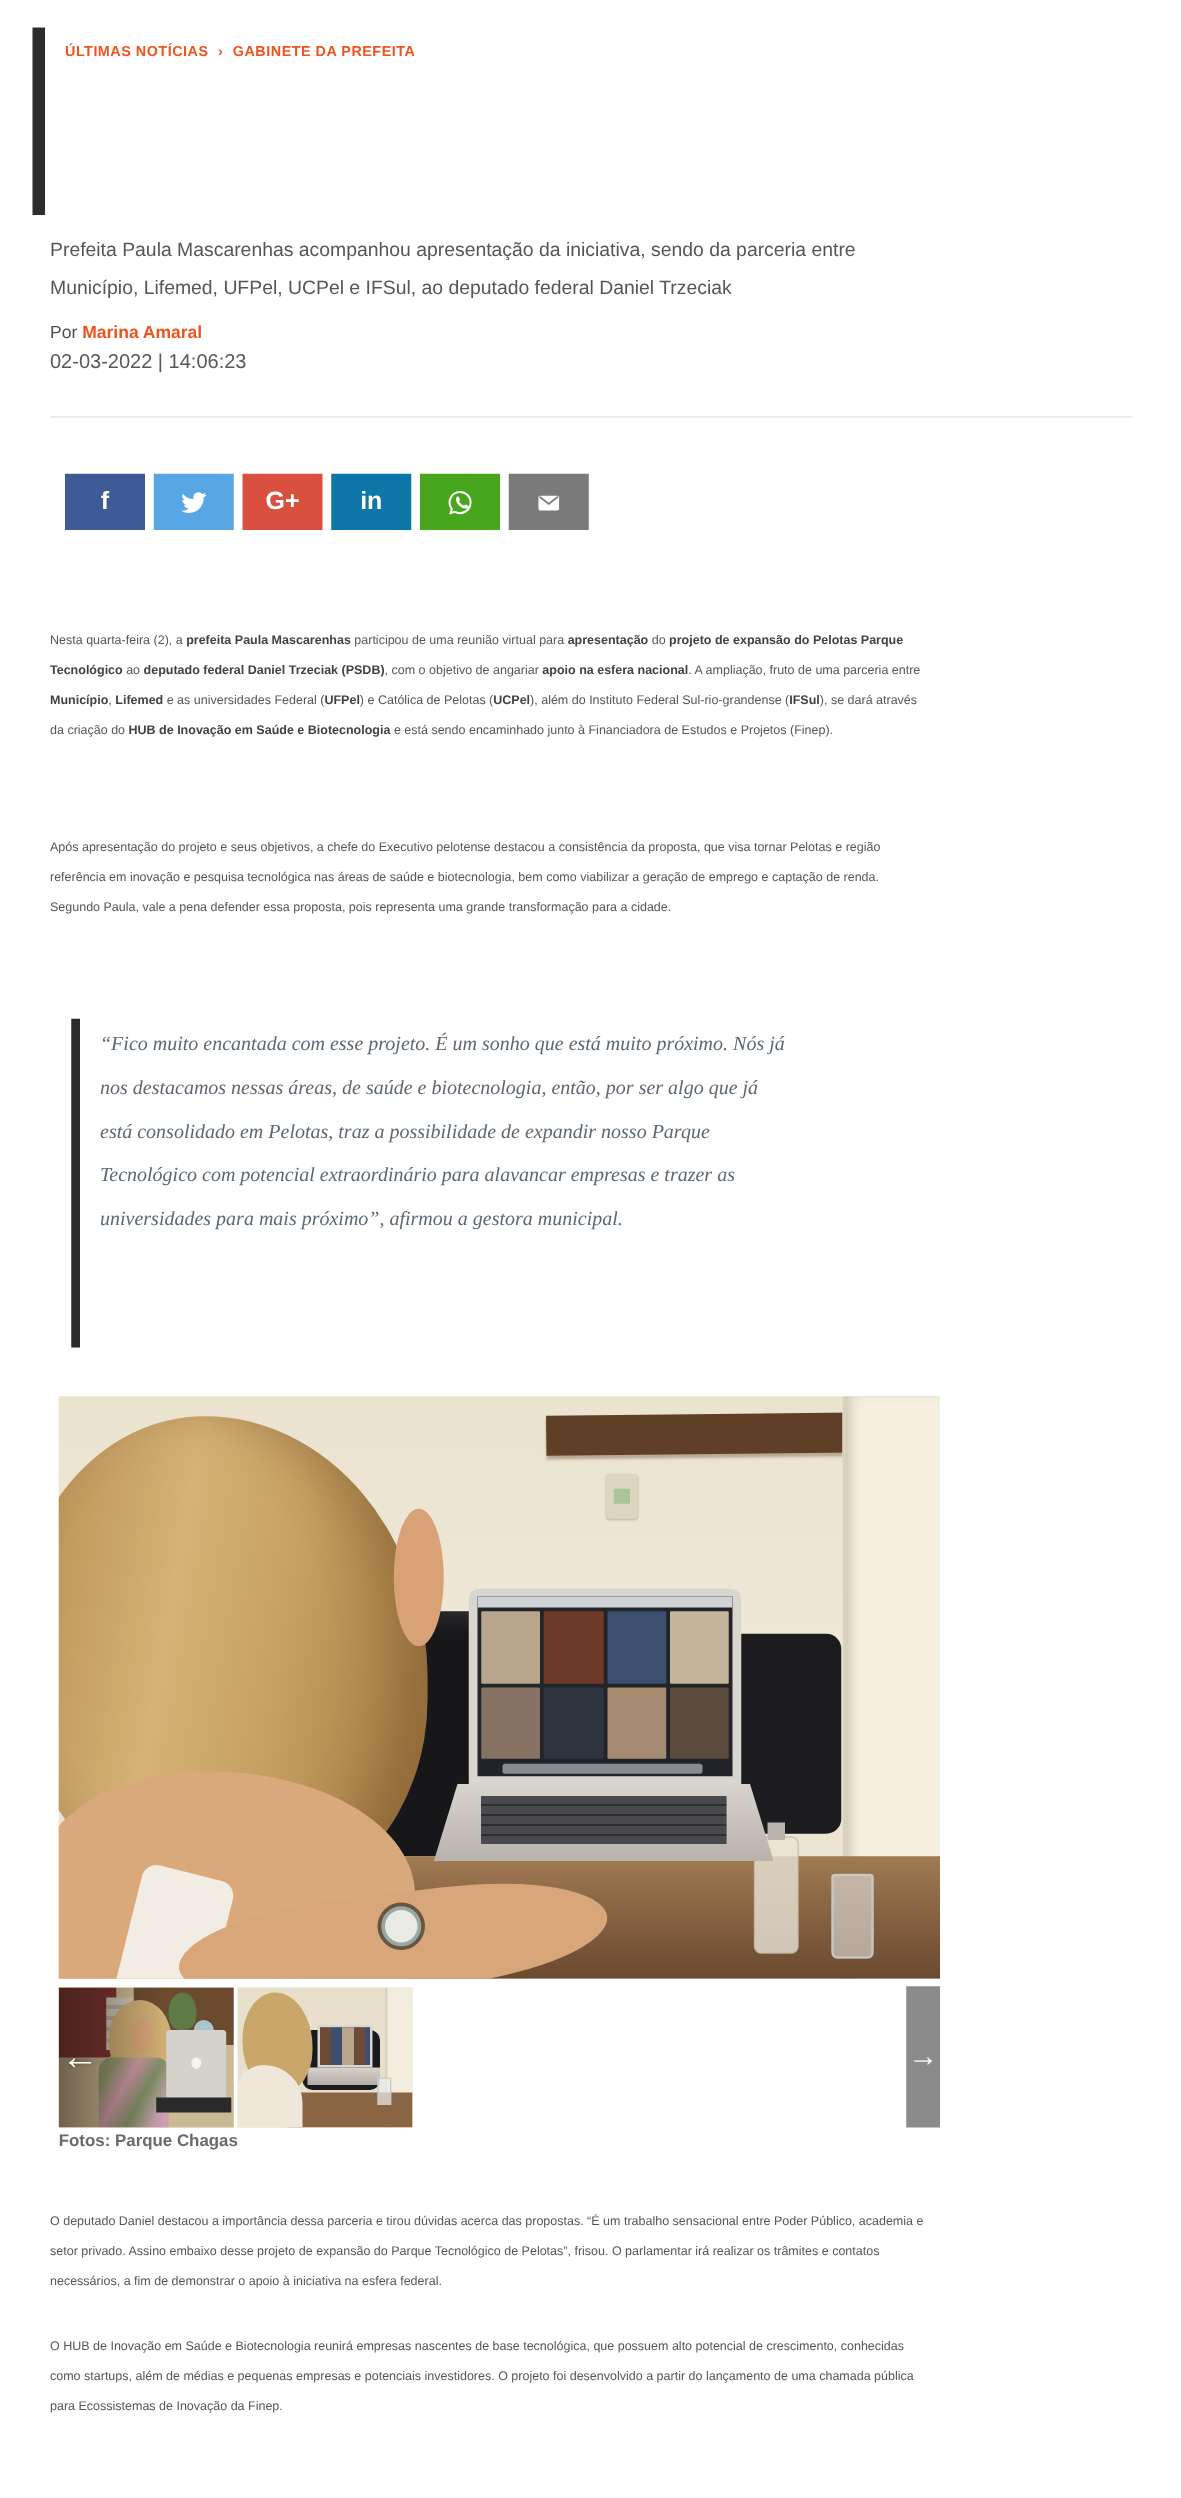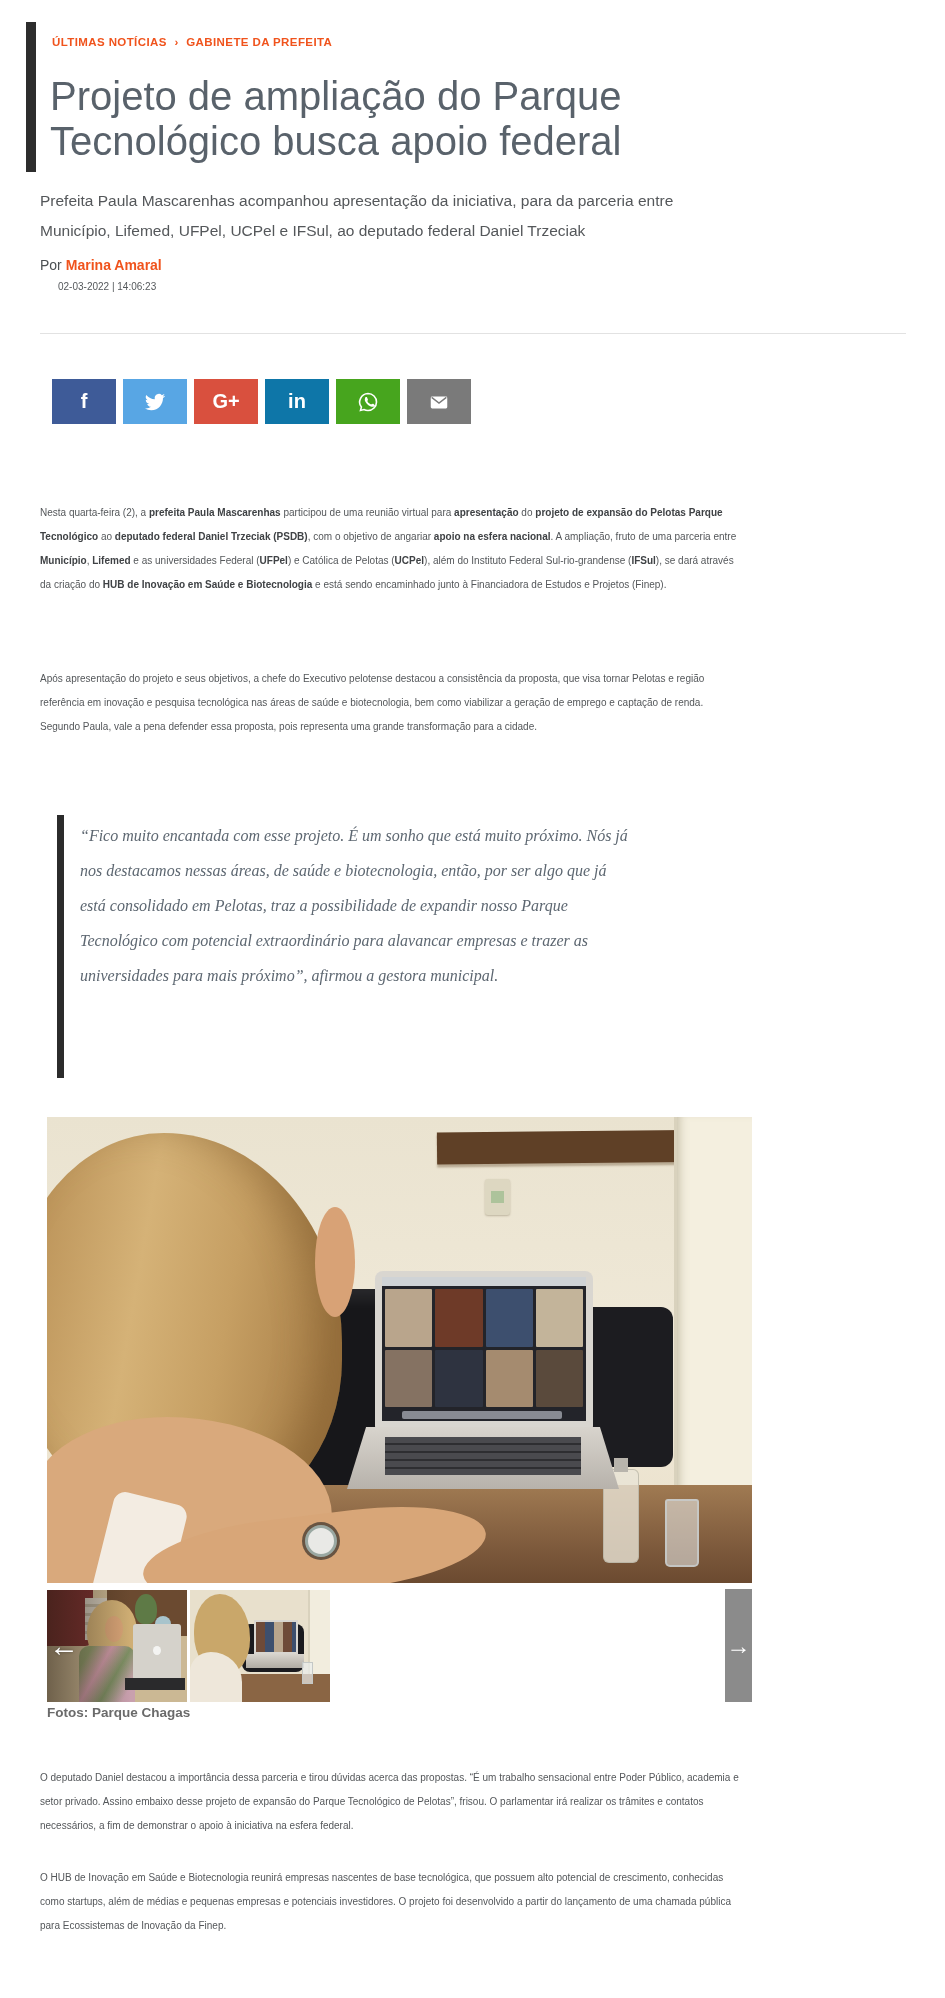--- a/index.html
+++ b/index.html
@@ -8,21 +8,21 @@
   .abs{position:absolute;}
 
   
   #crumb-bar{left:26px;top:22px;width:10px;height:150px;background:#2d2d2d;}
   #breadcrumb{left:52px;top:36px;font-size:11.5px;font-weight:bold;letter-spacing:.4px;color:#f0531c;}
   #breadcrumb span{margin-right:4px;}
   #title{left:50px;top:74px;width:680px;font-size:40px;line-height:45px;font-weight:100;color:#59626b;}
   #subtitle{left:40px;top:186px;width:700px;font-size:15.5px;line-height:30px;color:#54575a;}
   #byline{left:40px;top:257px;font-size:14px;color:#4b4f52;}
   #byline a{color:#f0531c;font-weight:bold;text-decoration:none;margin-left:4px;}
-  #date{left:40px;top:281px;font-size:10px;color:#55595c;margin-left:18px;}
+  #date{left:40px;top:281px;font-size:16px;color:#55595c;}
   #divider{left:40px;top:333px;width:866px;height:1px;background:#e2e2e2;}
 
   
   #share{left:52px;top:379px;display:flex;gap:7px;}
   .sbtn{width:64px;height:45px;border:none;display:flex;align-items:center;justify-content:center;
         color:#fff;cursor:pointer;padding:0;}
   .sbtn .glyph{font-size:20px;font-weight:bold;color:#fff;font-family:"Liberation Sans",sans-serif;}
   .sbtn svg{display:block;}
 
   
@@ -123,23 +123,22 @@
 <div class="page">
 
   <div class="abs" id="crumb-bar"></div>
 
   <div class="abs" id="breadcrumb">
     <span>ÚLTIMAS NOTÍCIAS</span>
     <span>›</span>
     <span>GABINETE DA PREFEITA</span>
   </div>
 
-  <h1 class="abs" id="title" style="margin:0">Projeto de ampliação do Parque Tecnológico busca apoio federal</h1>
-
-  <div class="abs" id="subtitle">Prefeita Paula Mascarenhas acompanhou apresentação da iniciativa, para da parceria entre Município, Lifemed, UFPel, UCPel e IFSul, ao deputado federal Daniel Trzeciak</div>
+
+  <div class="abs" id="subtitle">Prefeita Paula Mascarenhas acompanhou apresentação da iniciativa, sendo da parceria entre Município, Lifemed, UFPel, UCPel e IFSul, ao deputado federal Daniel Trzeciak</div>
 
   <div class="abs" id="byline">
     <span>Por</span><a href="#">Marina Amaral</a>
   </div>
 
   <div class="abs" id="date">02-03-2022 | 14:06:23</div>
 
   <div class="abs" id="divider"></div>
 
   <div class="abs" id="share">

